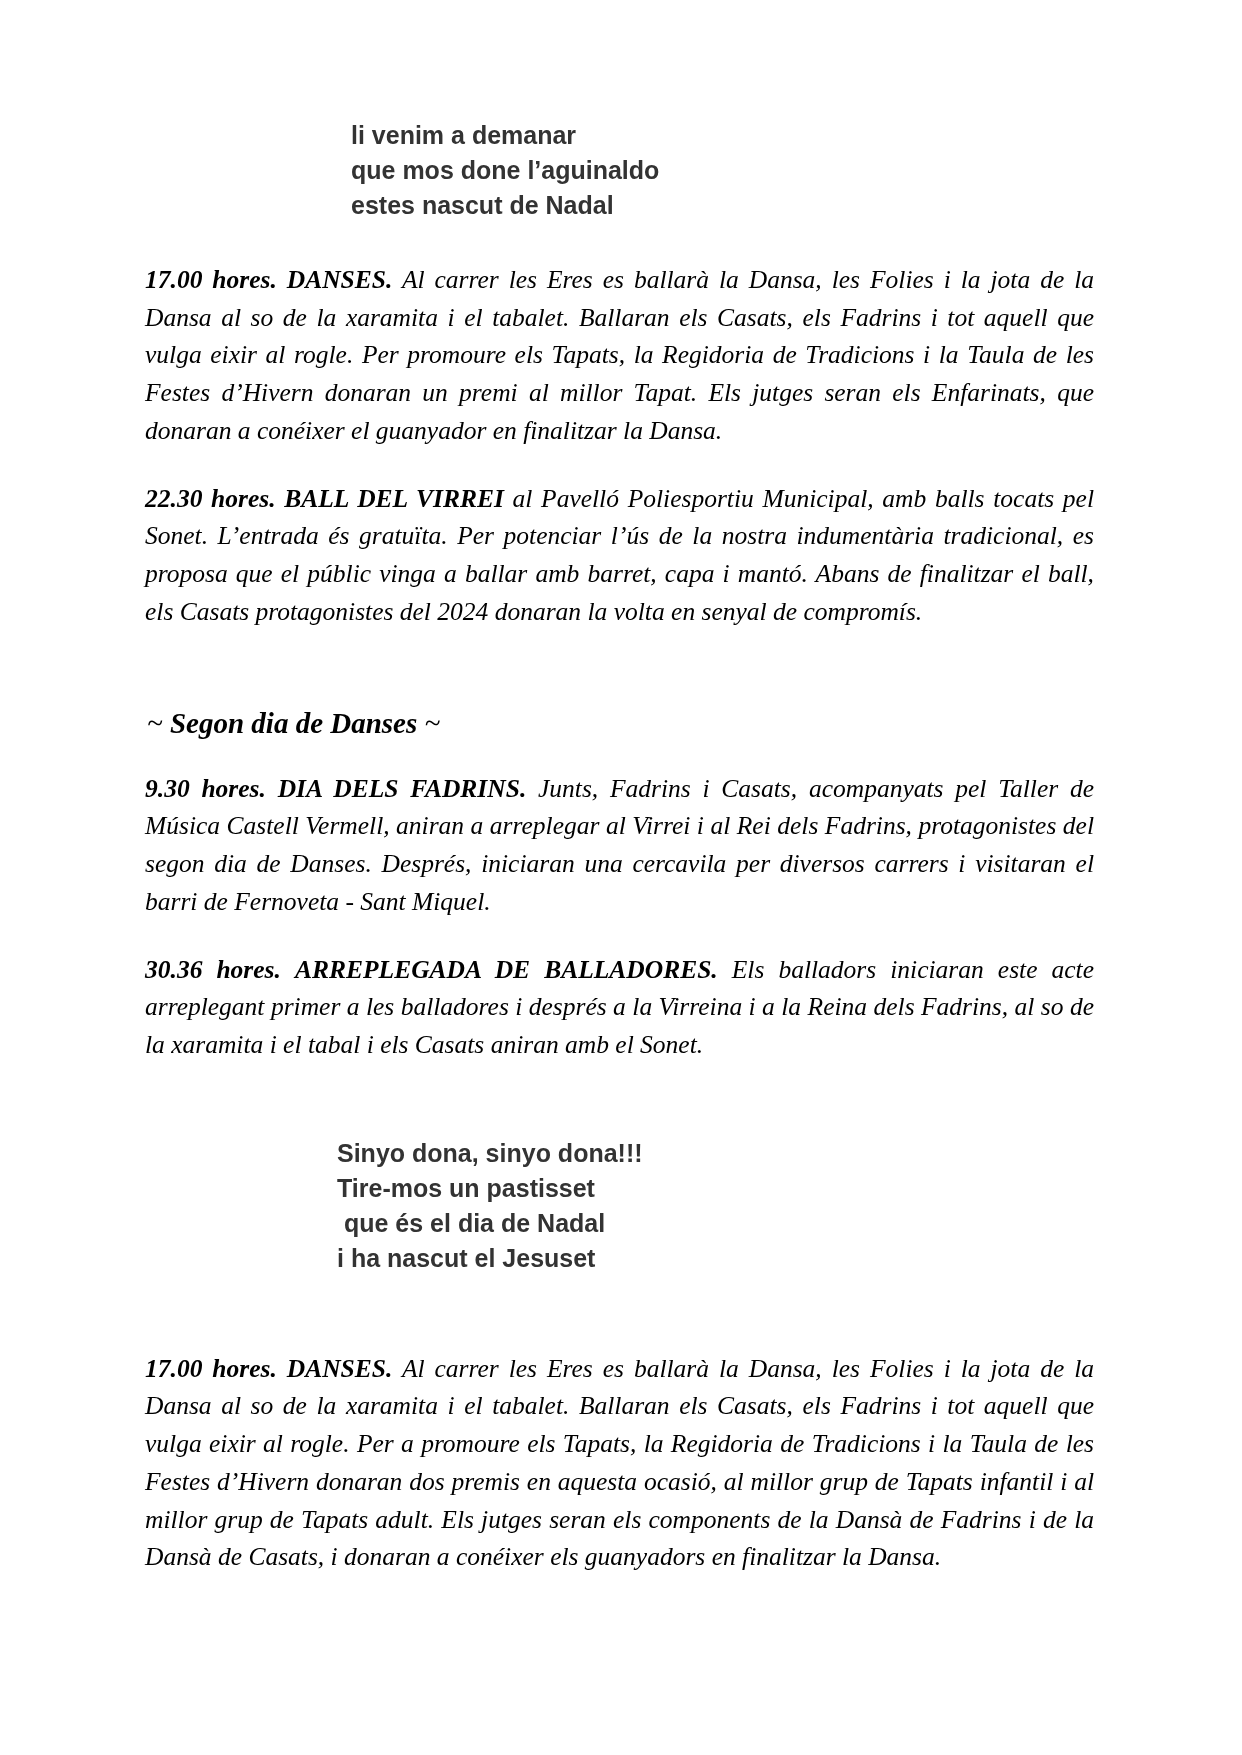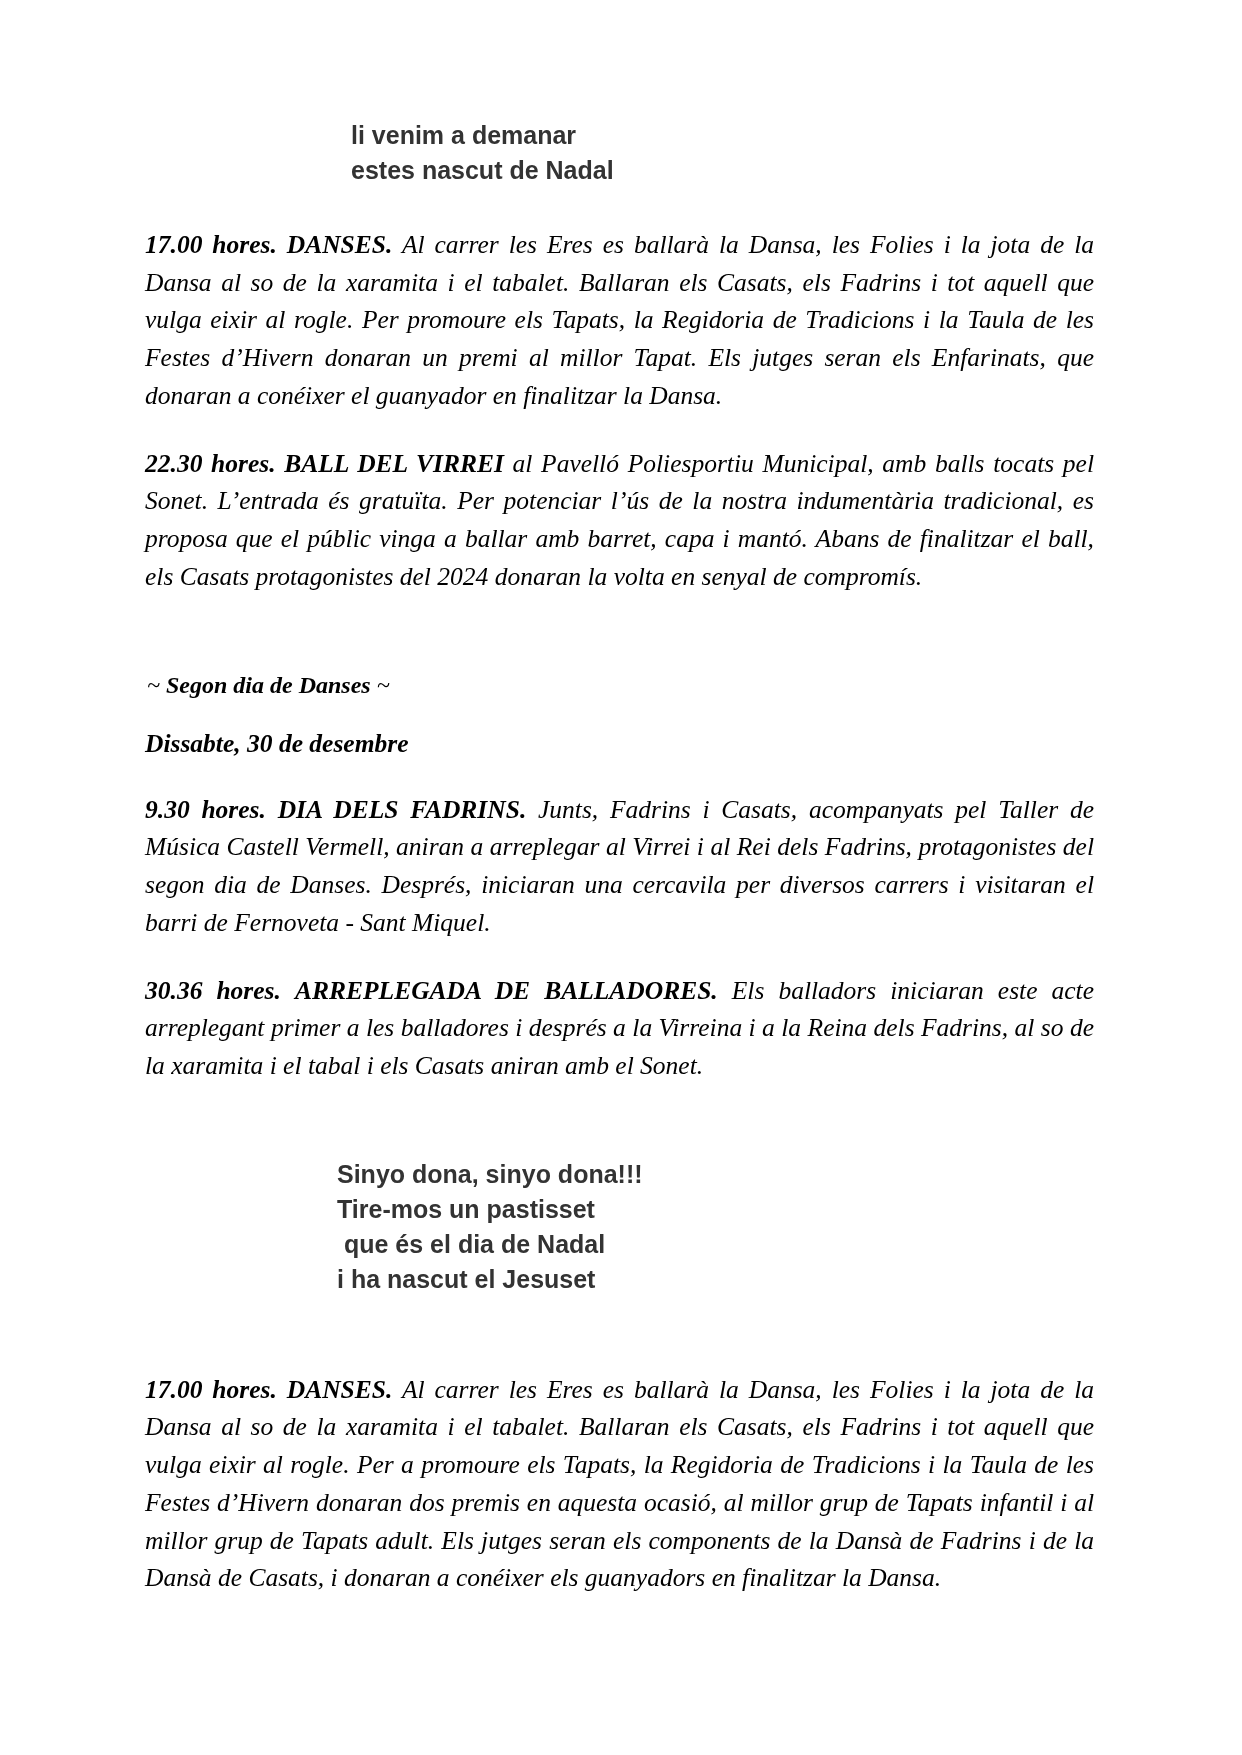--- a/index.html
+++ b/index.html
@@ -54,21 +54,21 @@
   .lead {
     font-weight: bold;
     font-style: italic;
   }
   .lead-caps {
     font-weight: bold;
     font-style: italic;
   }
   
   .section-mark {
-    font-size: 24px;
+    font-size: 29px;
     margin: 0 0 30px 0;
     font-style: italic;
     margin-left: 2px;
   }
   .section-mark b {
     font-weight: bold;
   }
   .date-line {
     font-size: 25.5px;
     font-weight: bold;
@@ -78,20 +78,21 @@
   .gap-lg { height: 46px; }
   .gap-md { height: 28px; }
 </style>
 </head>
 <body>
 
 <div class="page">
 
   <div class="verse verse-1">
     <span class="line">li venim a demanar</span>
+    <span class="line">que mos done l’aguinaldo</span>
     <span class="line">estes nascut de Nadal</span>
   </div>
 
   <p class="body">
     <span class="lead">17.00 hores.</span>
     <span class="lead-caps">DANSES.</span>
     <span>Al carrer les Eres es ballarà la Dansa, les Folies i la jota de la Dansa al so de la xaramita i el tabalet. Ballaran els Casats, els Fadrins i  tot aquell que vulga eixir al rogle. Per promoure els Tapats, la Regidoria de Tradicions i la Taula de les Festes d’Hivern donaran un premi al millor Tapat. Els jutges seran els Enfarinats, que donaran a conéixer el guanyador en finalitzar la Dansa.</span>
   </p>
 
   <p class="body">
@@ -99,21 +100,20 @@
     <span class="lead-caps">BALL DEL VIRREI</span>
     <span>al Pavelló Poliesportiu Municipal, amb balls tocats pel Sonet. L’entrada és gratuïta. Per potenciar l’ús de la nostra indumentària tradicional, es proposa que el públic vinga a ballar amb barret, capa i mantó. Abans de finalitzar el ball, els Casats protagonistes del 2024 donaran la volta en senyal de compromís.</span>
   </p>
 
   <div class="gap-lg"></div>
 
   <div class="section-mark">
     <span>~ </span><b>Segon dia de Danses</b><span> ~</span>
   </div>
 
-  <div class="date-line">Dissabte, 30 de desembre</div>
 
   <p class="body">
     <span class="lead">9.30 hores.</span>
     <span class="lead-caps">DIA DELS FADRINS.</span>
     <span>Junts, Fadrins i Casats, acompanyats pel Taller de Música Castell Vermell, aniran a arreplegar al Virrei i al Rei dels Fadrins, protagonistes del segon dia de Danses. Després, iniciaran una  cercavila per diversos carrers i visitaran el barri de Fernoveta - Sant Miquel.</span>
   </p>
 
   <p class="body">
     <span class="lead">30.36 hores.</span>
     <span class="lead-caps">ARREPLEGADA DE BALLADORES.</span>

